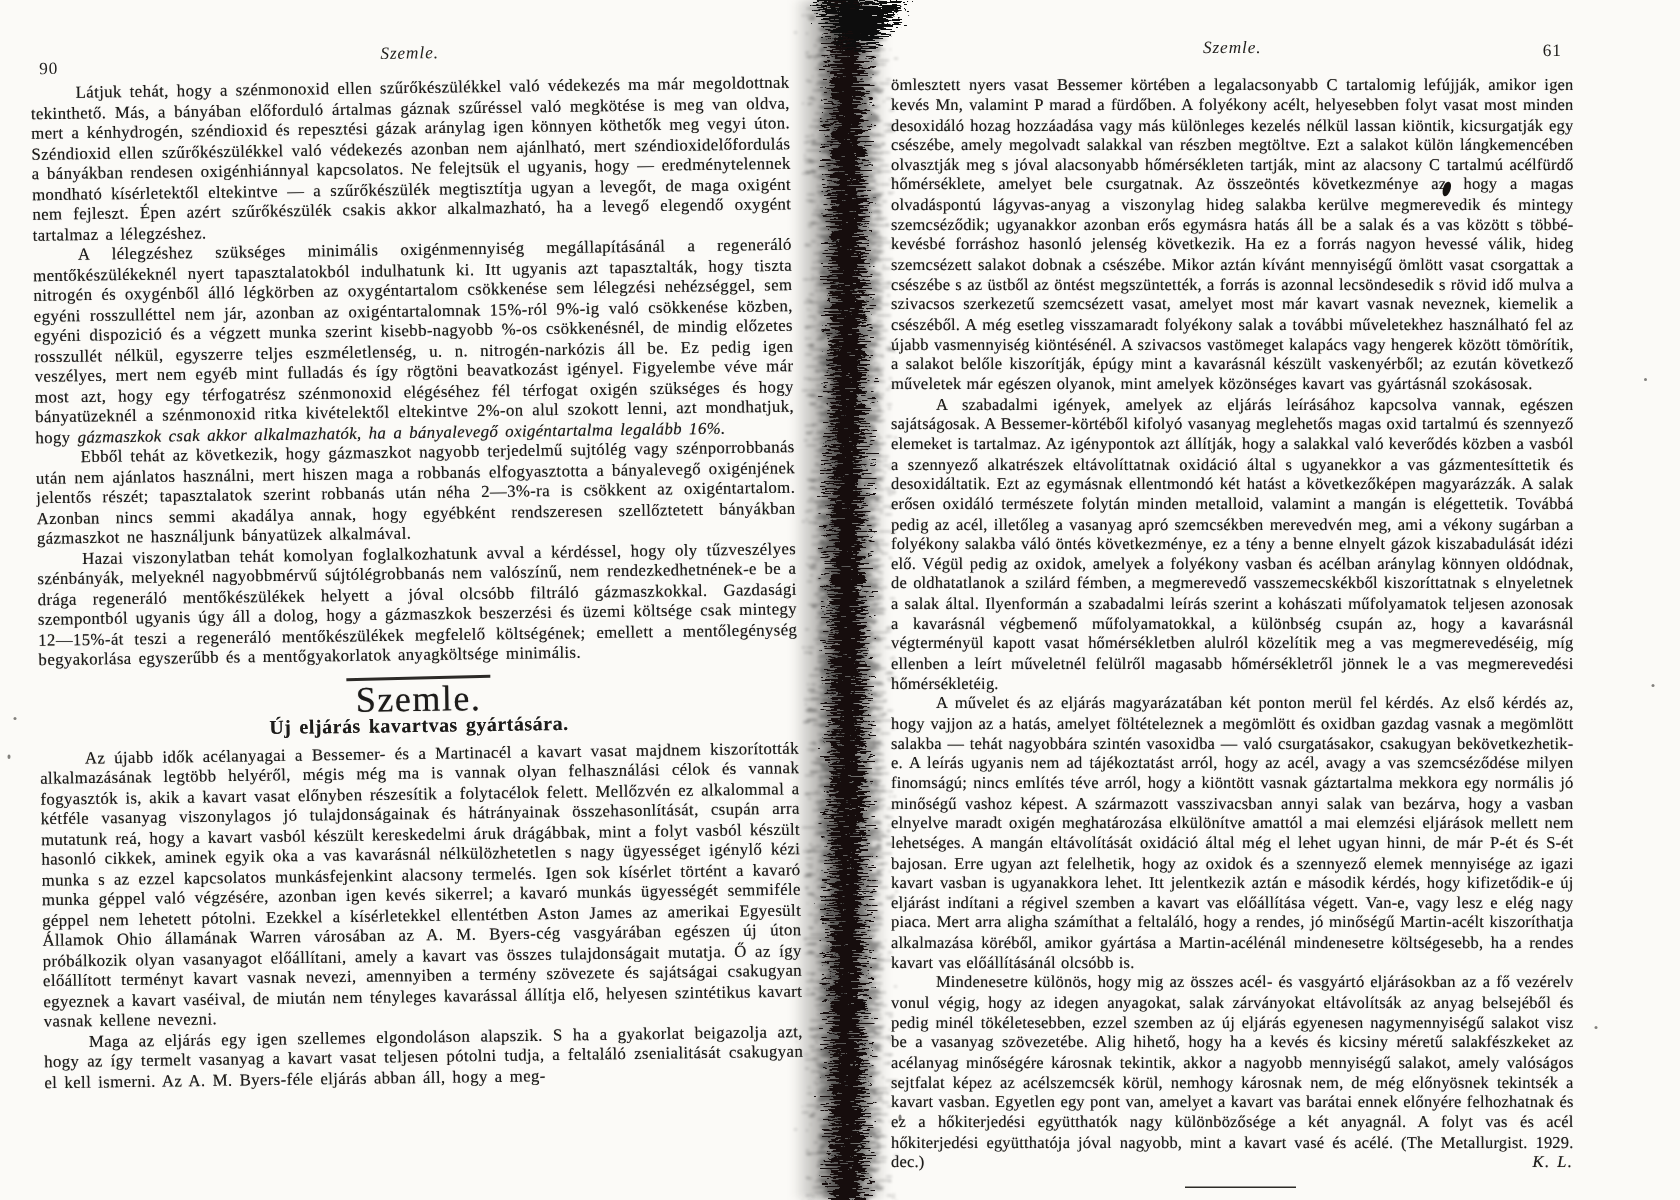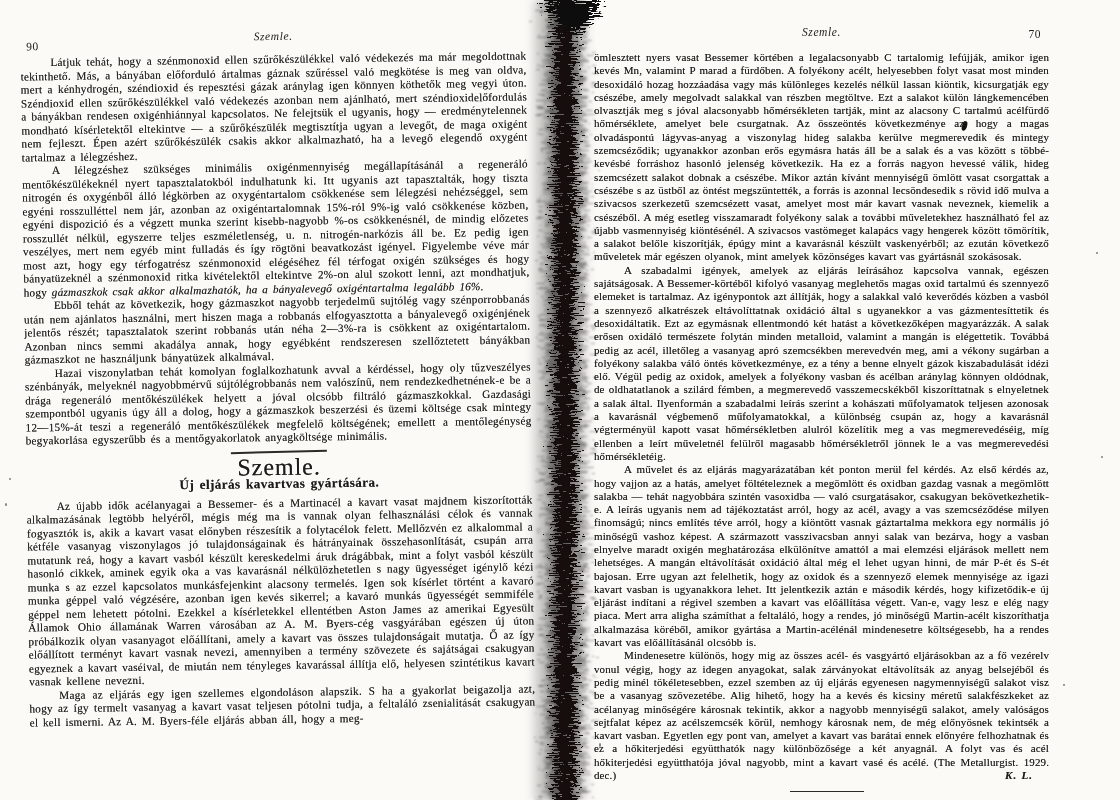--- a/index.html
+++ b/index.html
@@ -14,21 +14,21 @@
   .pagenum{position:absolute;top:7px;font-size:11.5px;letter-spacing:.5px;}
   .pagenum.pn-left{left:6px;}
   .pagenum.pn-right{right:8px;top:2px;}
   .body-text{margin-top:5px;text-align:justify;
              text-shadow:0 0 .45px rgba(20,18,15,.6);}
   .page-left .body-text{font-size:11.2px;line-height:13.5px;letter-spacing:.25px;word-spacing:1.7px;}
   .page-right .body-text{font-size:11px;line-height:13.3px;letter-spacing:.12px;word-spacing:.6px;margin-top:7px;}
   .para{margin:0;text-indent:30px;}
   .para.noindent{text-indent:0;}
   .em{font-style:italic;}
-  .sig{float:right;font-style:italic;font-weight:bold;margin-right:16px;letter-spacing:1px;}
+  .sig{float:right;font-style:italic;font-weight:normal;margin-right:0;letter-spacing:1px;}
   .rule-sm{width:96px;border-top:2px solid #2c2a27;margin:6px auto 2px;transform:rotate(-.6deg);}
   .section-heading{text-align:center;font-size:24px;font-weight:normal;letter-spacing:1px;margin:8px 0 1px;
                    text-shadow:0 0 .5px rgba(20,18,15,.7);}
   .article-title{text-align:center;font-size:13.2px;font-weight:bold;letter-spacing:.4px;margin:3px 0 6px;
                  text-shadow:0 0 .4px rgba(20,18,15,.6);}
   .rule-end{width:74px;border-top:1.5px solid #2c2a27;margin:9px 0 0 196px;}
   .binding-soft{position:absolute;left:528px;top:0;width:64px;height:800px;pointer-events:none;
     background:linear-gradient(to right,rgba(25,23,20,0),rgba(25,23,20,.30) 28%,rgba(15,14,12,.55) 50%,rgba(25,23,20,.28) 72%,rgba(25,23,20,0));
     filter:blur(3px);}
   .binding-svg{position:absolute;left:512px;top:0;pointer-events:none;}
@@ -58,21 +58,21 @@
       <div>
           <p class="para"><span>Az újabb idők acélanyagai a Bessemer- és a Martinacél a kavart vasat majdnem kiszorították alkalmazásának legtöbb helyéről, mégis még ma is vannak olyan felhasználási célok és vannak fogyasztók is, akik a kavart vasat előnyben részesítik a folytacélok felett. Mellőzvén ez alkalommal a kétféle vasanyag viszonylagos jó tulajdonságainak és hátrányainak összehasonlítását, csupán arra mutatunk reá, hogy a kavart vasból készült kereskedelmi áruk drágábbak, mint a folyt vasból készült hasonló cikkek, aminek egyik oka a vas kavarásnál nélkülözhetetlen s nagy ügyességet igénylő kézi munka s az ezzel kapcsolatos munkásfejenkint alacsony termelés. Igen sok kísérlet történt a kavaró munka géppel való végzésére, azonban igen kevés sikerrel; a kavaró munkás ügyességét semmiféle géppel nem lehetett pótolni. Ezekkel a kísérletekkel ellentétben Aston James az amerikai Egyesült Államok Ohio államának Warren városában az A. M. Byers-cég vasgyárában egészen új úton próbálkozik olyan vasanyagot előállítani, amely a kavart vas összes tulajdonságait mutatja. Ő az így előállított terményt kavart vasnak nevezi, amennyiben a termény szövezete és sajátságai csakugyan egyeznek a kavart vaséival, de miután nem tényleges kavarással állítja elő, helyesen szintétikus kavart vasnak kellene nevezni.</span></p>
           <p class="para"><span>Maga az eljárás egy igen szellemes elgondoláson alapszik. S ha a gyakorlat beigazolja azt, hogy az így termelt vasanyag a kavart vasat teljesen pótolni tudja, a feltaláló zsenialitását csakugyan el kell ismerni. Az A. M. Byers-féle eljárás abban áll, hogy a meg-</span></p>
         </div>
     </div>
   </div>
 
   <div class="page page-right">
     <div class="pagehead">
       <span class="running-header">Szemle.</span>
-      <span class="pagenum pn-right">70</span>
+      <span class="pagenum pn-right">61</span>
     </div>
     <div class="body-text">
       <div>
           <p class="para noindent"><span>ömlesztett nyers vasat Bessemer körtében a legalacsonyabb C tartalomig lefújják, amikor igen kevés Mn, valamint P marad a fürdőben. A folyékony acélt, helyesebben folyt vasat most minden desoxidáló hozag hozzáadása vagy más különleges kezelés nélkül lassan kiöntik, kicsurgatják egy csészébe, amely megolvadt salakkal van részben megtöltve. Ezt a salakot külön lángkemencében olvasztják meg s jóval alacsonyabb hőmérsékleten tartják, mint az alacsony C tartalmú acélfürdő hőmérséklete, amelyet bele csurgatnak. Az összeöntés következménye az, hogy a magas olvadáspontú lágyvas-anyag a viszonylag hideg salakba kerülve megmerevedik és mintegy szemcséződik; ugyanakkor azonban erős egymásra hatás áll be a salak és a vas között s többé-kevésbé forráshoz hasonló jelenség következik. Ha ez a forrás nagyon hevessé válik, hideg szemcsézett salakot dobnak a csészébe. Mikor aztán kívánt mennyiségű ömlött vasat csorgattak a csészébe s az üstből az öntést megszüntették, a forrás is azonnal lecsöndesedik s rövid idő mulva a szivacsos szerkezetű szemcsézett vasat, amelyet most már kavart vasnak neveznek, kiemelik a csészéből. A még esetleg visszamaradt folyékony salak a további műveletekhez használható fel az újabb vasmennyiség kiöntésénél. A szivacsos vastömeget kalapács vagy hengerek között tömörítik, a salakot belőle kiszorítják, épúgy mint a kavarásnál készült vaskenyérből; az ezután következő műveletek már egészen olyanok, mint amelyek közönséges kavart vas gyártásnál szokásosak.</span></p>
           <p class="para"><span>A szabadalmi igények, amelyek az eljárás leírásához kapcsolva vannak, egészen sajátságosak. A Bessemer-körtéből kifolyó vasanyag meglehetős magas oxid tartalmú és szennyező elemeket is tartalmaz. Az igénypontok azt állítják, hogy a salakkal való keverődés közben a vasból a szennyező alkatrészek eltávolíttatnak oxidáció által s ugyanekkor a vas gázmentesíttetik és desoxidáltatik. Ezt az egymásnak ellentmondó két hatást a következőképen magyarázzák. A salak erősen oxidáló természete folytán minden metalloid, valamint a mangán is elégettetik. Továbbá pedig az acél, illetőleg a vasanyag apró szemcsékben merevedvén meg, ami a vékony sugárban a folyékony salakba váló öntés következménye, ez a tény a benne elnyelt gázok kiszabadulását idézi elő. Végül pedig az oxidok, amelyek a folyékony vasban és acélban aránylag könnyen oldódnak, de oldhatatlanok a szilárd fémben, a megmerevedő vasszemecskékből kiszoríttatnak s elnyeletnek a salak által. Ilyenformán a szabadalmi leírás szerint a kohászati műfolyamatok teljesen azonosak a kavarásnál végbemenő műfolyamatokkal, a különbség csupán az, hogy a kavarásnál végterményül kapott vasat hőmérsékletben alulról közelítik meg a vas megmerevedéséig, míg ellenben a leírt műveletnél felülről magasabb hőmérsékletről jönnek le a vas megmerevedési hőmérsékletéig.</span></p>
           <p class="para"><span>A művelet és az eljárás magyarázatában két ponton merül fel kérdés. Az első kérdés az, hogy vajjon az a hatás, amelyet föltételeznek a megömlött és oxidban gazdag vasnak a megömlött salakba — tehát nagyobbára szintén vasoxidba — való csurgatásakor, csakugyan bekövetkezhetik-e. A leírás ugyanis nem ad tájékoztatást arról, hogy az acél, avagy a vas szemcséződése milyen finomságú; nincs említés téve arról, hogy a kiöntött vasnak gáztartalma mekkora egy normális jó minőségű vashoz képest. A származott vasszivacsban annyi salak van bezárva, hogy a vasban elnyelve maradt oxigén meghatározása elkülönítve amattól a mai elemzési eljárások mellett nem lehetséges. A mangán eltávolítását oxidáció által még el lehet ugyan hinni, de már P-ét és S-ét bajosan. Erre ugyan azt felelhetik, hogy az oxidok és a szennyező elemek mennyisége az igazi kavart vasban is ugyanakkora lehet. Itt jelentkezik aztán e második kérdés, hogy kifizetődik-e új eljárást indítani a régivel szemben a kavart vas előállítása végett. Van-e, vagy lesz e elég nagy piaca. Mert arra aligha számíthat a feltaláló, hogy a rendes, jó minőségű Martin-acélt kiszoríthatja alkalmazása köréből, amikor gyártása a Martin-acélénál mindenesetre költségesebb, ha a rendes kavart vas előállításánál olcsóbb is.</span></p>
           <p class="para"><span>Mindenesetre különös, hogy mig az összes acél- és vasgyártó eljárásokban az a fő vezérelv vonul végig, hogy az idegen anyagokat, salak zárványokat eltávolítsák az anyag belsejéből és pedig minél tökéletesebben, ezzel szemben az új eljárás egyenesen nagymennyiségű salakot visz be a vasanyag szövezetébe. Alig hihető, hogy ha a kevés és kicsiny méretű salakfészkeket az acélanyag minőségére károsnak tekintik, akkor a nagyobb mennyiségű salakot, amely valóságos sejtfalat képez az acélszemcsék körül, nemhogy károsnak nem, de még előnyösnek tekintsék a kavart vasban. Egyetlen egy pont van, amelyet a kavart vas barátai ennek előnyére felhozhatnak és ez a hőkiterjedési együtthatók nagy különbözősége a két anyagnál. A folyt vas és acél hőkiterjedési együtthatója jóval nagyobb, mint a kavart vasé és acélé. (The Metallurgist. 1929. dec.)</span><span class="sig">K. L.</span></p>
         </div>
       <div class="rule-end"></div>
     </div>

